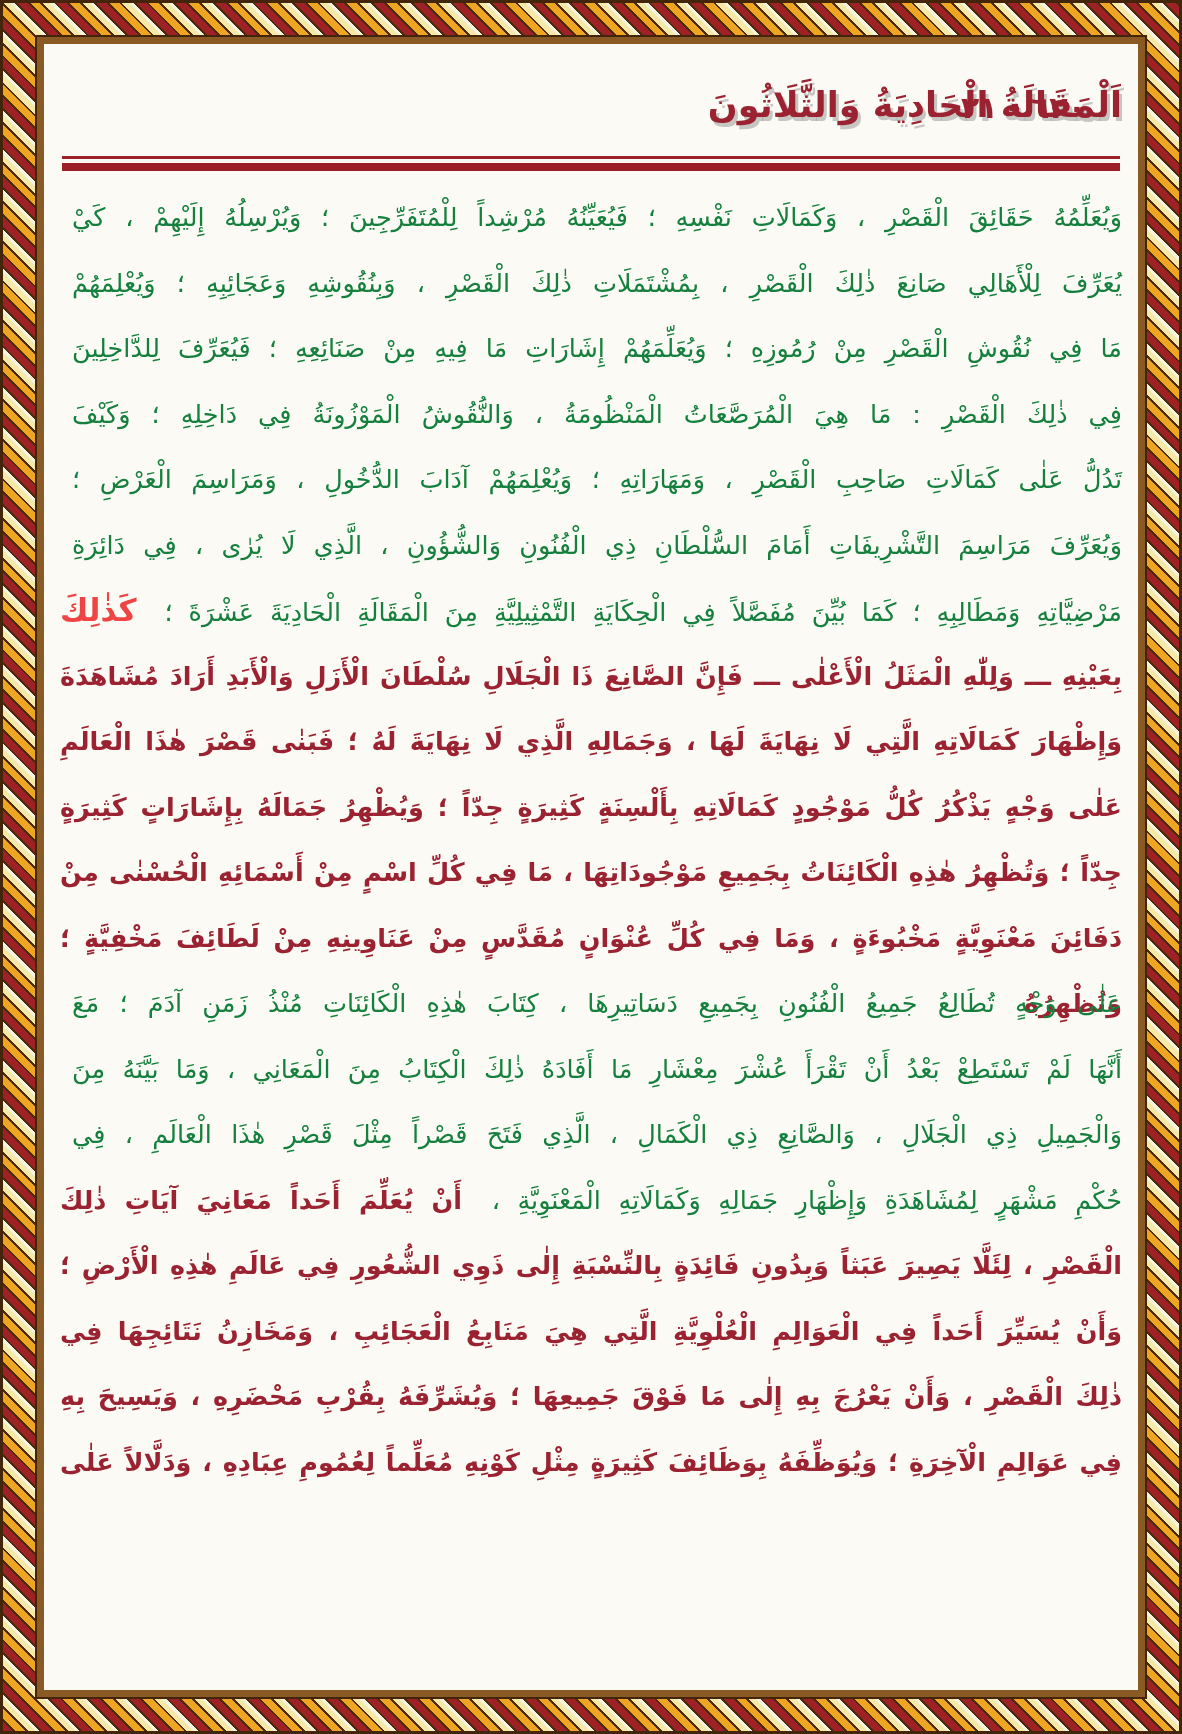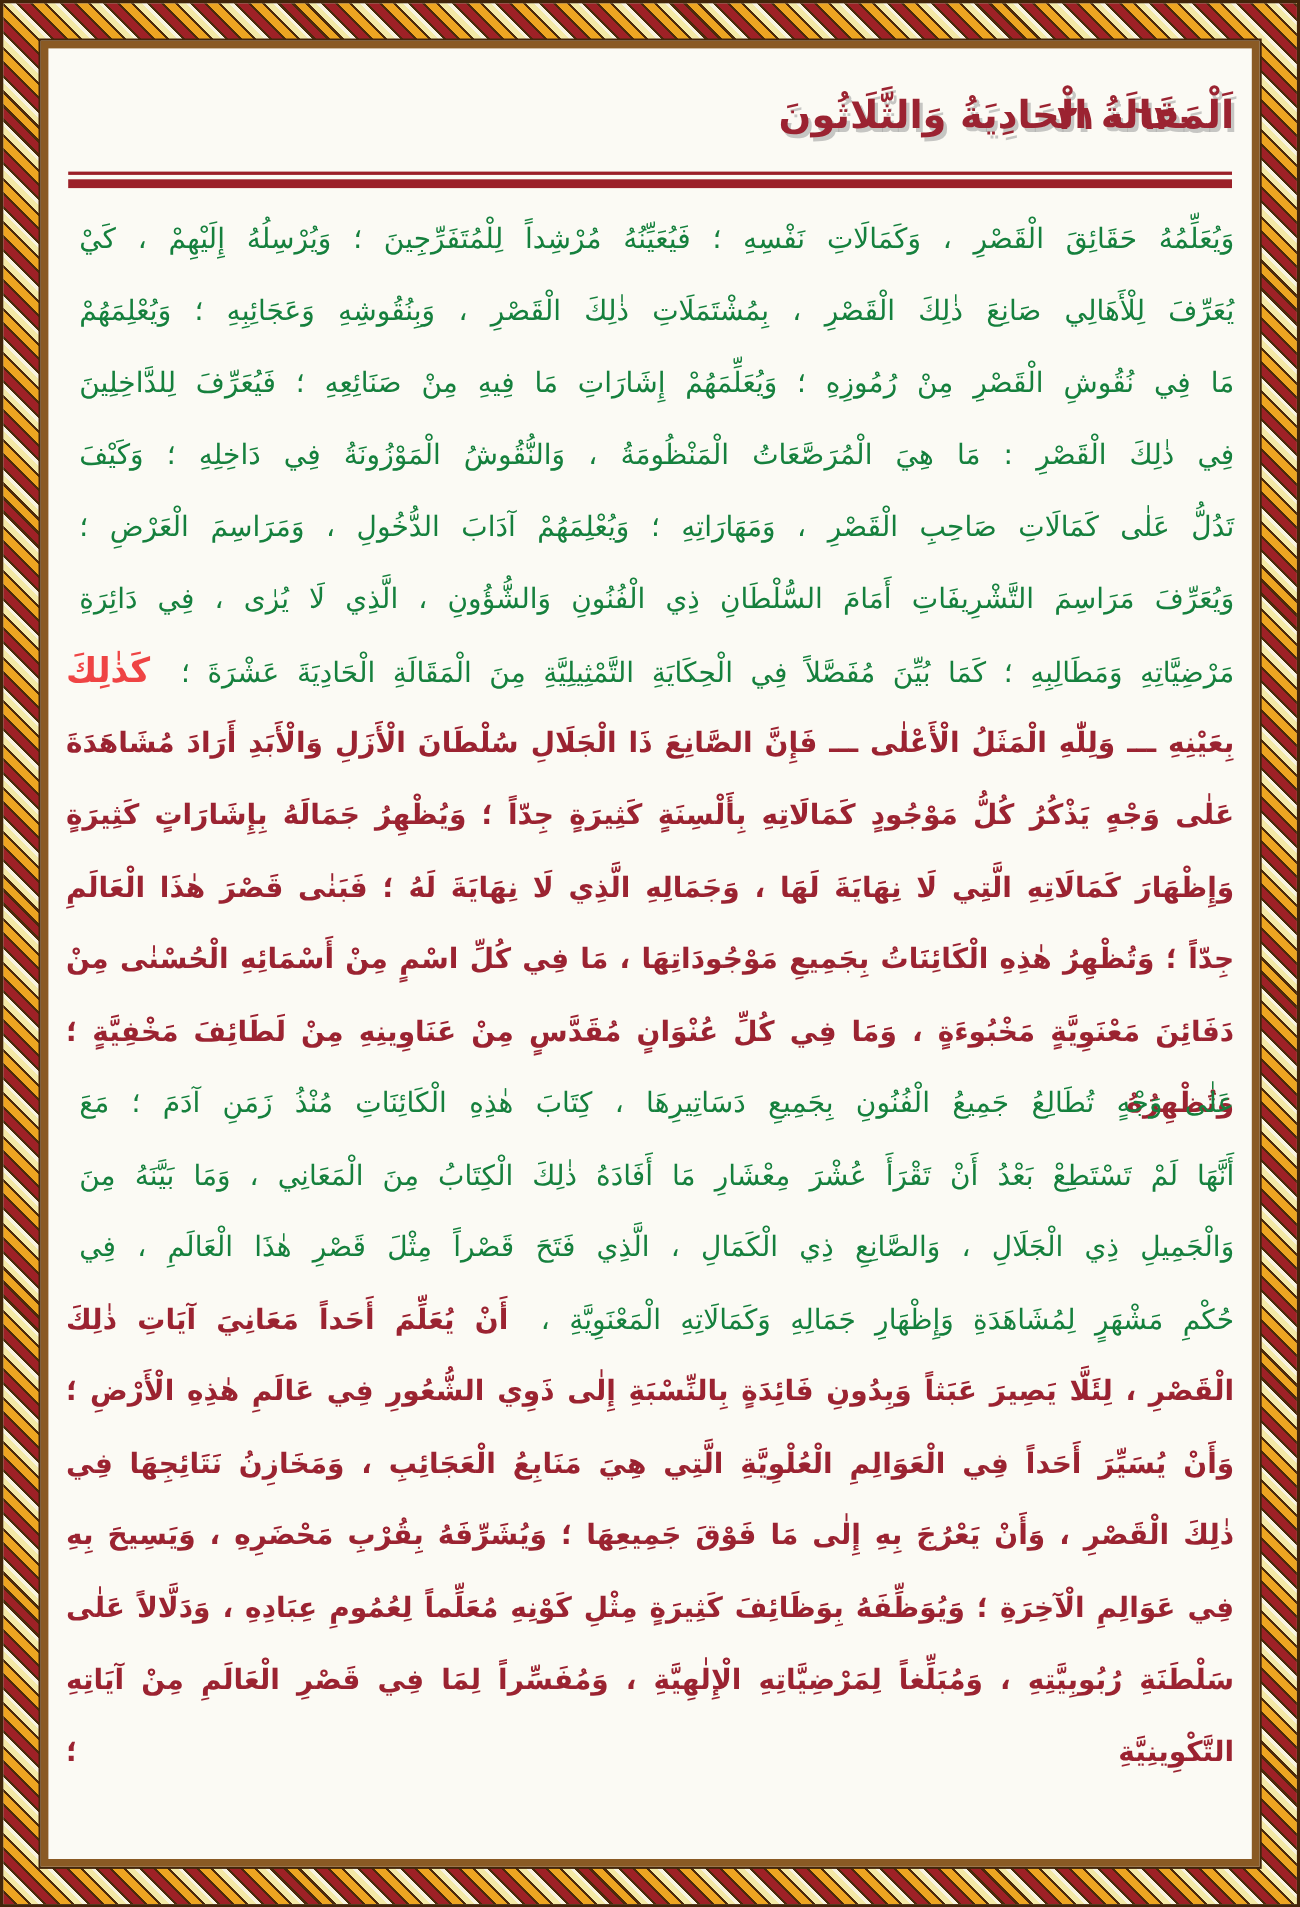--- a/index.html
+++ b/index.html
@@ -98,29 +98,28 @@
       </div>
       <div class="body" id="body">
           <div class="bline"><span class="seg-black">وَيُعَلِّمُهُ حَقَائِقَ الْقَصْرِ ، وَكَمَالَاتِ نَفْسِهِ ؛ فَيُعَيِّنُهُ مُرْشِداً لِلْمُتَفَرِّجِينَ ؛ وَيُرْسِلُهُ إِلَيْهِمْ ، كَيْ</span></div>
           <div class="bline"><span class="seg-black">يُعَرِّفَ لِلْأَهَالِي صَانِعَ ذٰلِكَ الْقَصْرِ ، بِمُشْتَمَلَاتِ ذٰلِكَ الْقَصْرِ ، وَبِنُقُوشِهِ وَعَجَائِبِهِ ؛ وَيُعْلِمَهُمْ</span></div>
           <div class="bline"><span class="seg-black">مَا فِي نُقُوشِ الْقَصْرِ مِنْ رُمُوزِهِ ؛ وَيُعَلِّمَهُمْ إِشَارَاتِ مَا فِيهِ مِنْ صَنَائِعِهِ ؛ فَيُعَرِّفَ لِلدَّاخِلِينَ</span></div>
           <div class="bline"><span class="seg-black">فِي ذٰلِكَ الْقَصْرِ : مَا هِيَ الْمُرَصَّعَاتُ الْمَنْظُومَةُ ، وَالنُّقُوشُ الْمَوْزُونَةُ فِي دَاخِلِهِ ؛ وَكَيْفَ</span></div>
           <div class="bline"><span class="seg-black">تَدُلُّ عَلٰى كَمَالَاتِ صَاحِبِ الْقَصْرِ ، وَمَهَارَاتِهِ ؛ وَيُعْلِمَهُمْ آدَابَ الدُّخُولِ ، وَمَرَاسِمَ الْعَرْضِ ؛</span></div>
           <div class="bline"><span class="seg-black">وَيُعَرِّفَ مَرَاسِمَ التَّشْرِيفَاتِ أَمَامَ السُّلْطَانِ ذِي الْفُنُونِ وَالشُّؤُونِ ، الَّذِي لَا يُرٰى ، فِي دَائِرَةِ</span></div>
           <div class="bline"><span class="seg-black">مَرْضِيَّاتِهِ وَمَطَالِبِهِ ؛ كَمَا بُيِّنَ مُفَصَّلاً فِي الْحِكَايَةِ التَّمْثِيلِيَّةِ مِنَ الْمَقَالَةِ الْحَادِيَةَ عَشْرَةَ ؛ </span><span class="seg-red-large">كَذٰلِكَ</span></div>
           <div class="bline"><span class="seg-red">بِعَيْنِهِ ـــ وَلِلّٰهِ الْمَثَلُ الْأَعْلٰى ـــ فَإِنَّ الصَّانِعَ ذَا الْجَلَالِ سُلْطَانَ الْأَزَلِ وَالْأَبَدِ أَرَادَ مُشَاهَدَةَ</span></div>
+          <div class="bline"><span class="seg-red">وَإِظْهَارَ كَمَالَاتِهِ الَّتِي لَا نِهَايَةَ لَهَا ، وَجَمَالِهِ الَّذِي لَا نِهَايَةَ لَهُ ؛ فَبَنٰى قَصْرَ هٰذَا الْعَالَمِ</span></div>
           <div class="bline"><span class="seg-red">عَلٰى وَجْهٍ يَذْكُرُ كُلُّ مَوْجُودٍ كَمَالَاتِهِ بِأَلْسِنَةٍ كَثِيرَةٍ جِدّاً ؛ وَيُظْهِرُ جَمَالَهُ بِإِشَارَاتٍ كَثِيرَةٍ</span></div>
-          <div class="bline"><span class="seg-red">وَإِظْهَارَ كَمَالَاتِهِ الَّتِي لَا نِهَايَةَ لَهَا ، وَجَمَالِهِ الَّذِي لَا نِهَايَةَ لَهُ ؛ فَبَنٰى قَصْرَ هٰذَا الْعَالَمِ</span></div>
           <div class="bline"><span class="seg-red">جِدّاً ؛ وَتُظْهِرُ هٰذِهِ الْكَائِنَاتُ بِجَمِيعِ مَوْجُودَاتِهَا ، مَا فِي كُلِّ اسْمٍ مِنْ أَسْمَائِهِ الْحُسْنٰى مِنْ</span></div>
           <div class="bline"><span class="seg-red">دَفَائِنَ مَعْنَوِيَّةٍ مَخْبُوءَةٍ ، وَمَا فِي كُلِّ عُنْوَانٍ مُقَدَّسٍ مِنْ عَنَاوِينِهِ مِنْ لَطَائِفَ مَخْفِيَّةٍ ؛ وَتُظْهِرُهُ</span></div>
           <div class="bline"><span class="seg-black">عَلٰى وَجْهٍ تُطَالِعُ جَمِيعُ الْفُنُونِ بِجَمِيعِ دَسَاتِيرِهَا ، كِتَابَ هٰذِهِ الْكَائِنَاتِ مُنْذُ زَمَنِ آدَمَ ؛ مَعَ</span></div>
           <div class="bline"><span class="seg-black">أَنَّهَا لَمْ تَسْتَطِعْ بَعْدُ أَنْ تَقْرَأَ عُشْرَ مِعْشَارِ مَا أَفَادَهُ ذٰلِكَ الْكِتَابُ مِنَ الْمَعَانِي ، وَمَا بَيَّنَهُ مِنَ</span></div>
           <div class="bline"><span class="seg-black">وَالْجَمِيلِ ذِي الْجَلَالِ ، وَالصَّانِعِ ذِي الْكَمَالِ ، الَّذِي فَتَحَ قَصْراً مِثْلَ قَصْرِ هٰذَا الْعَالَمِ ، فِي</span></div>
           <div class="bline"><span class="seg-black">حُكْمِ مَشْهَرٍ لِمُشَاهَدَةِ وَإِظْهَارِ جَمَالِهِ وَكَمَالَاتِهِ الْمَعْنَوِيَّةِ ، </span><span class="seg-red">أَنْ يُعَلِّمَ أَحَداً مَعَانِيَ آيَاتِ ذٰلِكَ</span></div>
           <div class="bline"><span class="seg-red">الْقَصْرِ ، لِئَلَّا يَصِيرَ عَبَثاً وَبِدُونِ فَائِدَةٍ بِالنِّسْبَةِ إِلٰى ذَوِي الشُّعُورِ فِي عَالَمِ هٰذِهِ الْأَرْضِ ؛</span></div>
           <div class="bline"><span class="seg-red">وَأَنْ يُسَيِّرَ أَحَداً فِي الْعَوَالِمِ الْعُلْوِيَّةِ الَّتِي هِيَ مَنَابِعُ الْعَجَائِبِ ، وَمَخَازِنُ نَتَائِجِهَا فِي</span></div>
           <div class="bline"><span class="seg-red">ذٰلِكَ الْقَصْرِ ، وَأَنْ يَعْرُجَ بِهِ إِلٰى مَا فَوْقَ جَمِيعِهَا ؛ وَيُشَرِّفَهُ بِقُرْبِ مَحْضَرِهِ ، وَيَسِيحَ بِهِ</span></div>
           <div class="bline"><span class="seg-red">فِي عَوَالِمِ الْآخِرَةِ ؛ وَيُوَظِّفَهُ بِوَظَائِفَ كَثِيرَةٍ مِثْلِ كَوْنِهِ مُعَلِّماً لِعُمُومِ عِبَادِهِ ، وَدَلَّالاً عَلٰى</span></div>
-          <div class="bline"><span class="seg-red">سَلْطَنَةِ رُبُوبِيَّتِهِ ، وَمُبَلِّغاً لِمَرْضِيَّاتِهِ الْإِلٰهِيَّةِ ، وَمُفَسِّراً لِمَا فِي قَصْرِ الْعَالَمِ مِنْ آيَاتِهِ التَّكْوِينِيَّةِ ؛</span></div>
         </div>
     </div>
   </div>
 </div>
 
 </body></html>

